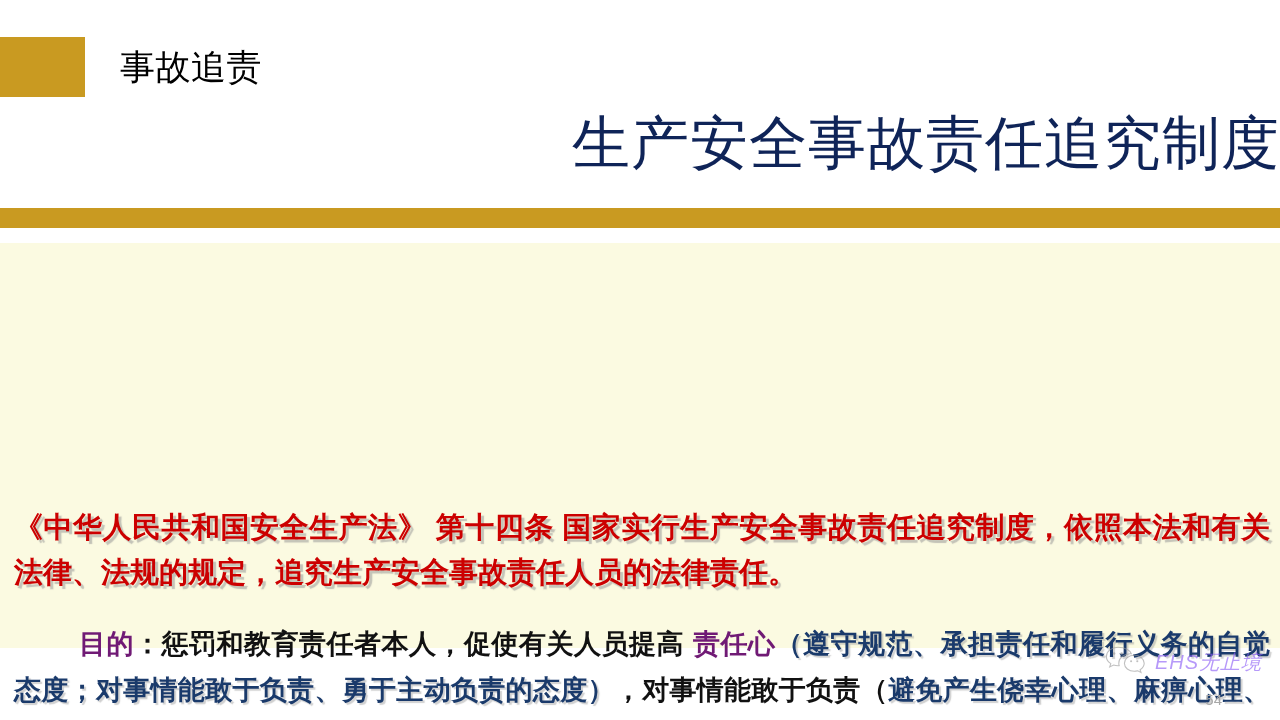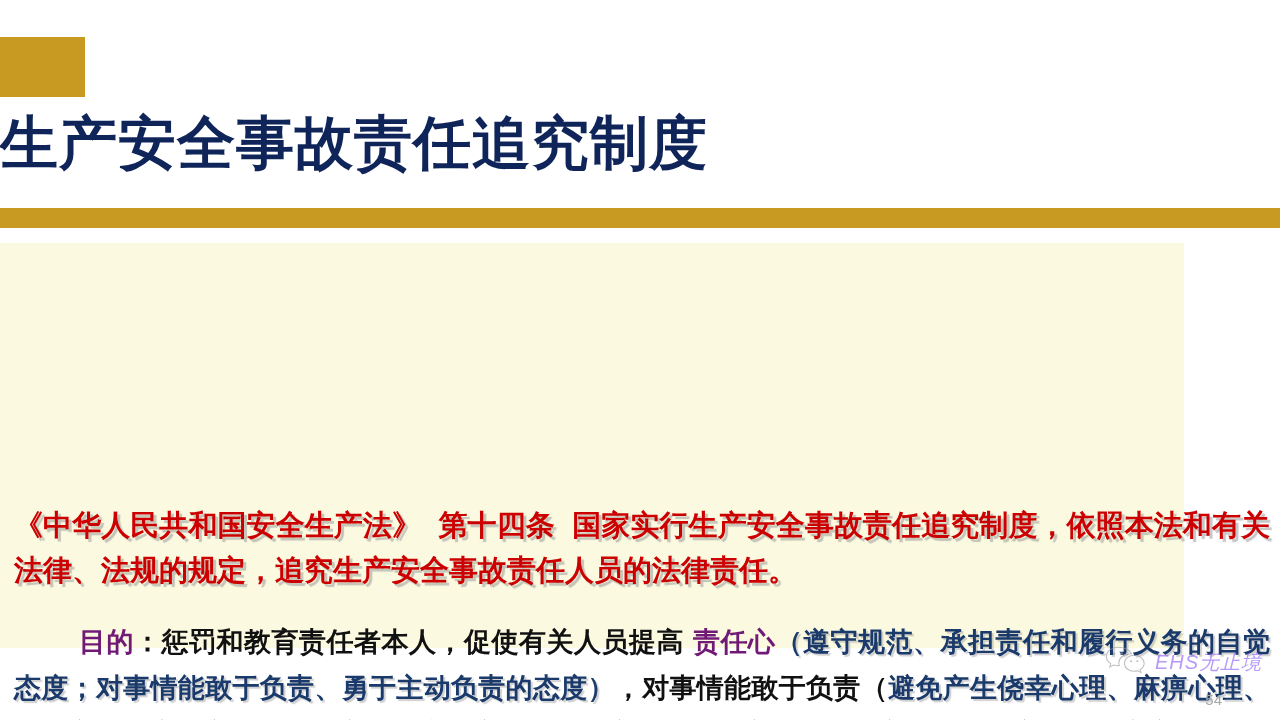--- a/index.html
+++ b/index.html
@@ -39,47 +39,47 @@
     color: #000000;
     font-weight: 400;
     letter-spacing: 0.5px;
     white-space: nowrap;
   }
   .main-title {
     position: absolute;
     left: 0;
     right: 0;
     top: 106px;
-    text-align: left;
+    text-align: right;
     font-size: 58px;
     line-height: 74px;
-    font-weight: 700;
+    font-weight: 400;
     color: #0f2458;
     letter-spacing: 1px;
     white-space: nowrap;
+    padding-left: 20px;
   }
 
   .gold-rule {
     position: absolute;
     left: 0;
     top: 208px;
     width: 1280px;
     height: 20px;
     background: #c99a21;
   }
 
   
   .body-panel {
     position: absolute;
     left: 0;
     top: 243px;
-    width: 1184px;
+    width: 1280px;
     height: 405px;
     background: #fbfae1;
-    font-family: Liberation Mono, monospace;
   }
 
   
   .law-quote {
     position: absolute;
     left: 14px;
     top: 262px;
     width: 1256px;
     font-size: 29px;
     line-height: 45px;
@@ -143,20 +143,21 @@
     margin-top: 26px;
   }
 </style>
 </head>
 <body>
 
 <div class="slide">
 
   <div class="header-swatch"></div>
 
+  <div class="kicker">事故追责</div>
 
   <div class="main-title">生产安全事故责任追究制度</div>
 
   <div class="gold-rule"></div>
 
   <div class="body-panel">
 
     <div class="law-quote">《中华人民共和国安全生产法》 第十四条 国家实行生产安全事故责任追究制度，依照本法和有关法律、法规的规定，追究生产安全事故责任人员的法律责任。</div>
 
     <div class="purpose">

